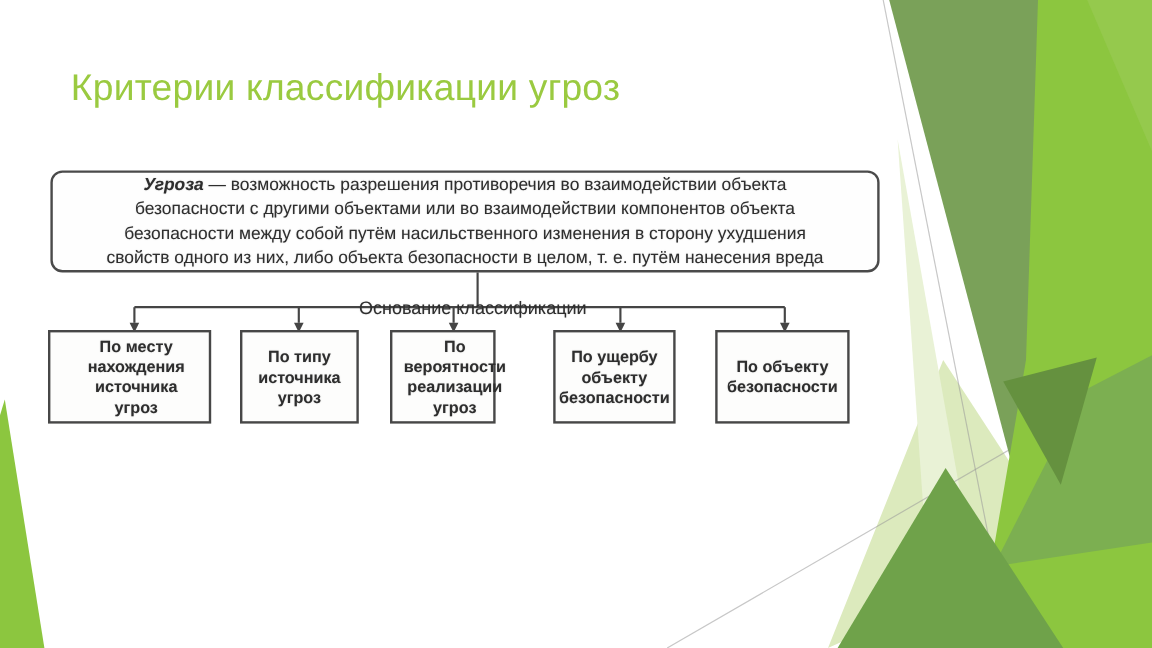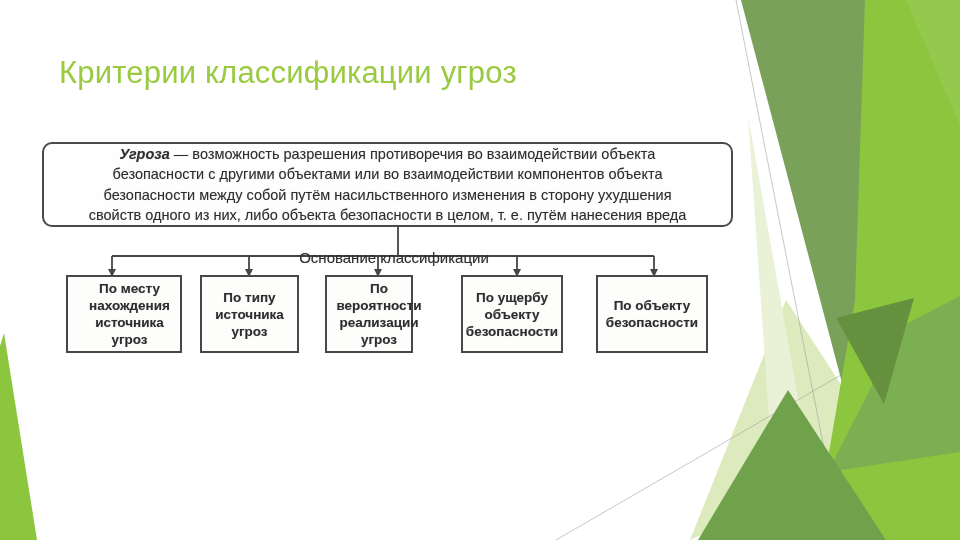--- a/index.html
+++ b/index.html
@@ -37,21 +37,21 @@
     margin-top:16px;
   }
 
   .cbox{
     position:absolute;top:275px;height:78px;box-sizing:border-box;
     border:2px solid #474747;background:#fdfdfc;
     display:flex;align-items:center;justify-content:center;
     text-align:center;font-weight:bold;font-size:13.5px;line-height:17px;
   }
   .cbox .lbl{white-space:pre-line;}
-  .b1{left:66px;width:116px;padding-left:11px;}
+  .b1{left:40px;width:136px;padding-left:11px;}
   .b2{left:200px;width:99px;}
   .b3{left:325px;width:88px;padding-left:20px;}
   .b4{left:461px;width:102px;}
   .b5{left:596px;width:112px;}
 
   .conn{stroke:#454545;stroke-width:1.8;fill:none;}
   .head{fill:#454545;stroke:none;}
   .scanline{stroke:#9a9a9a;stroke-width:1;opacity:.55;}
 </style>
 </head>

